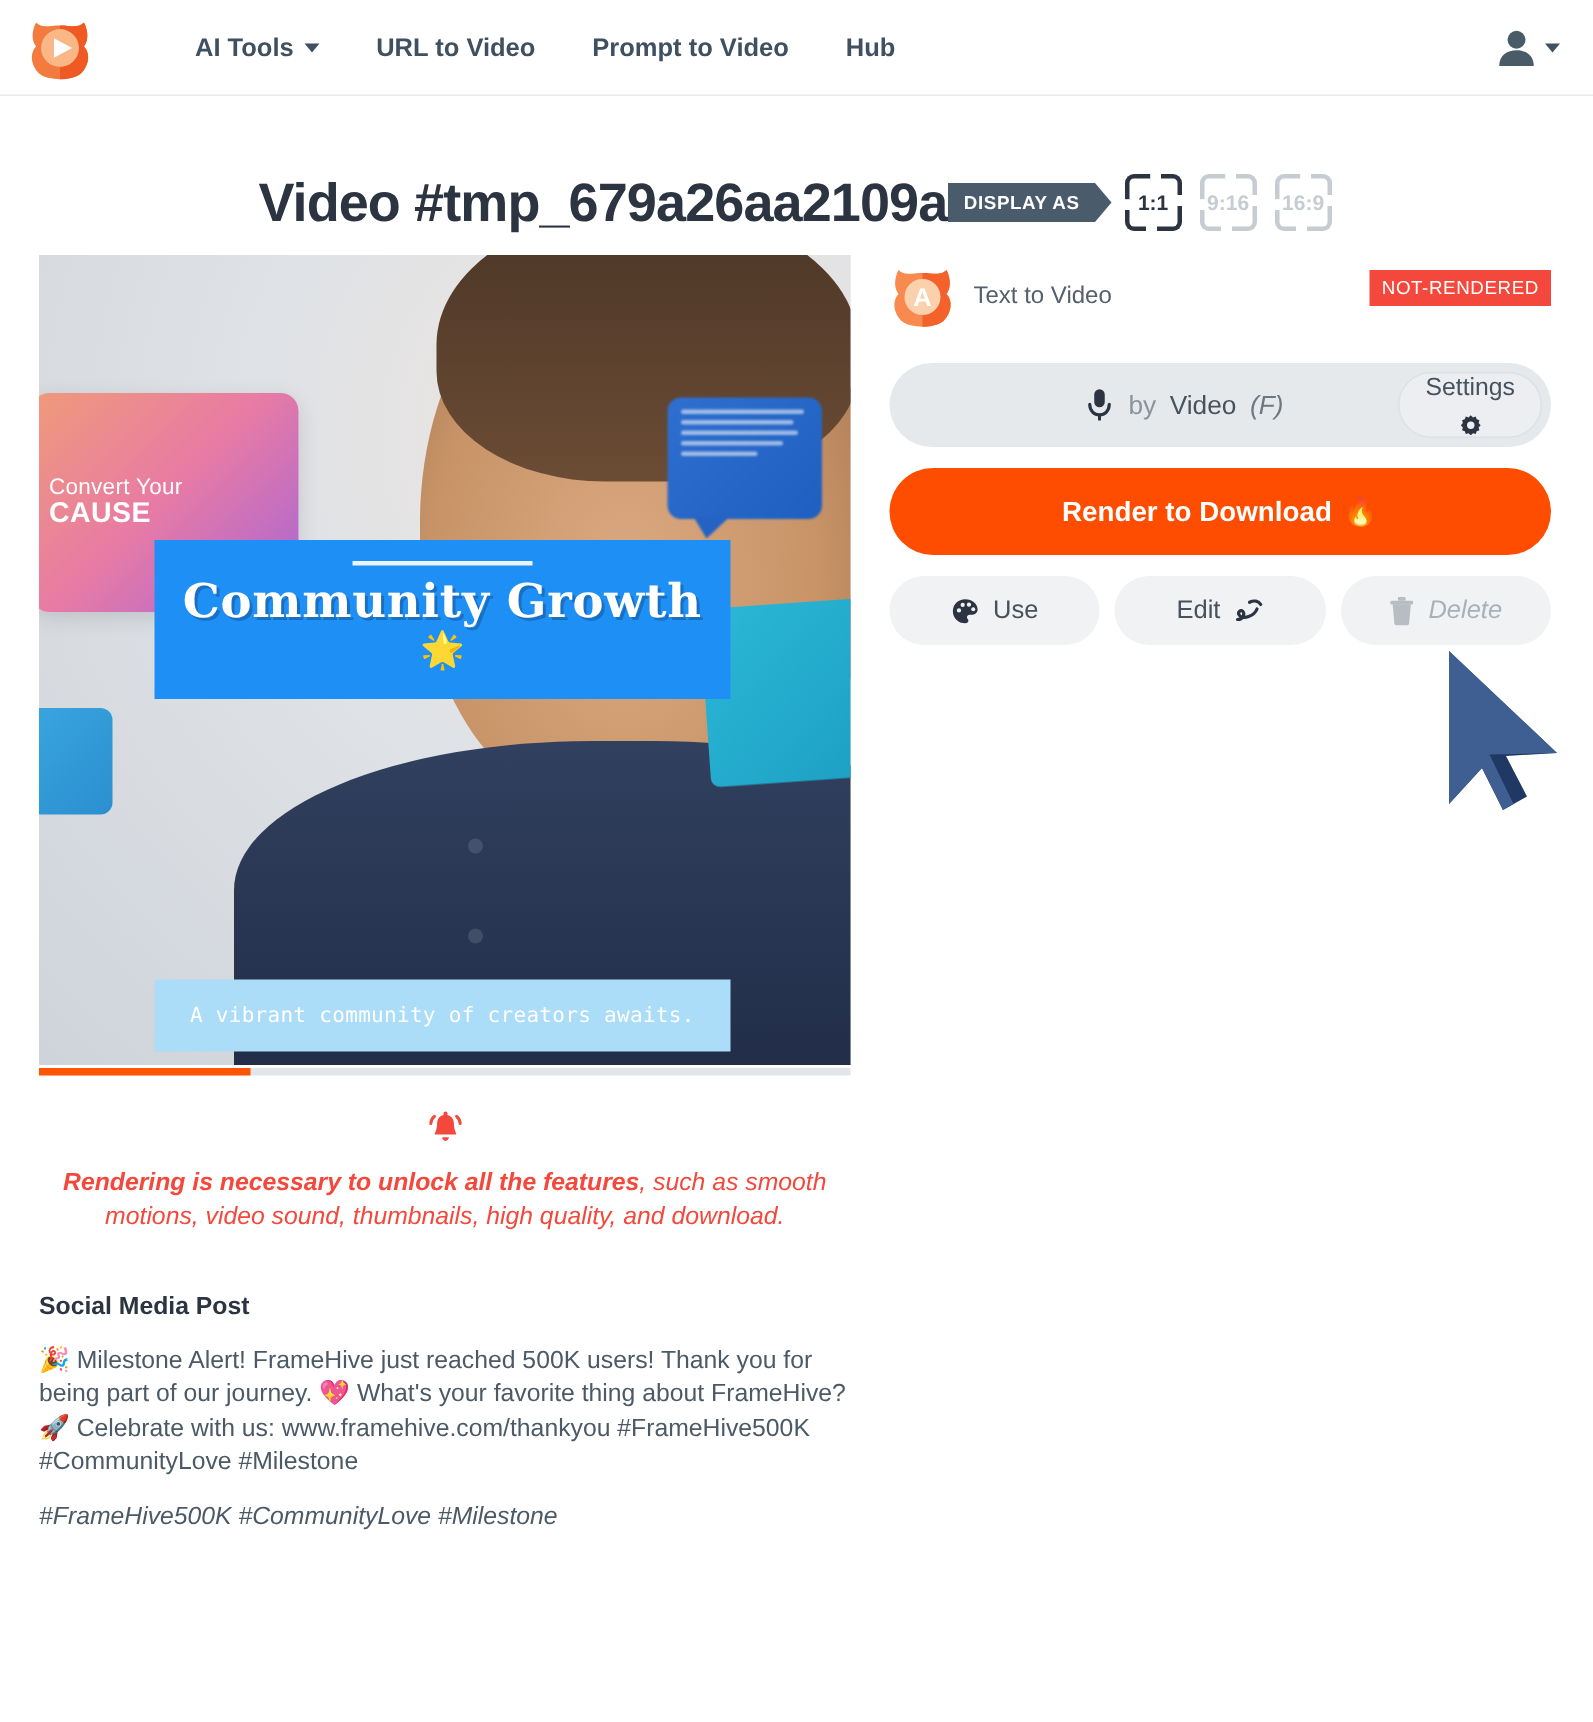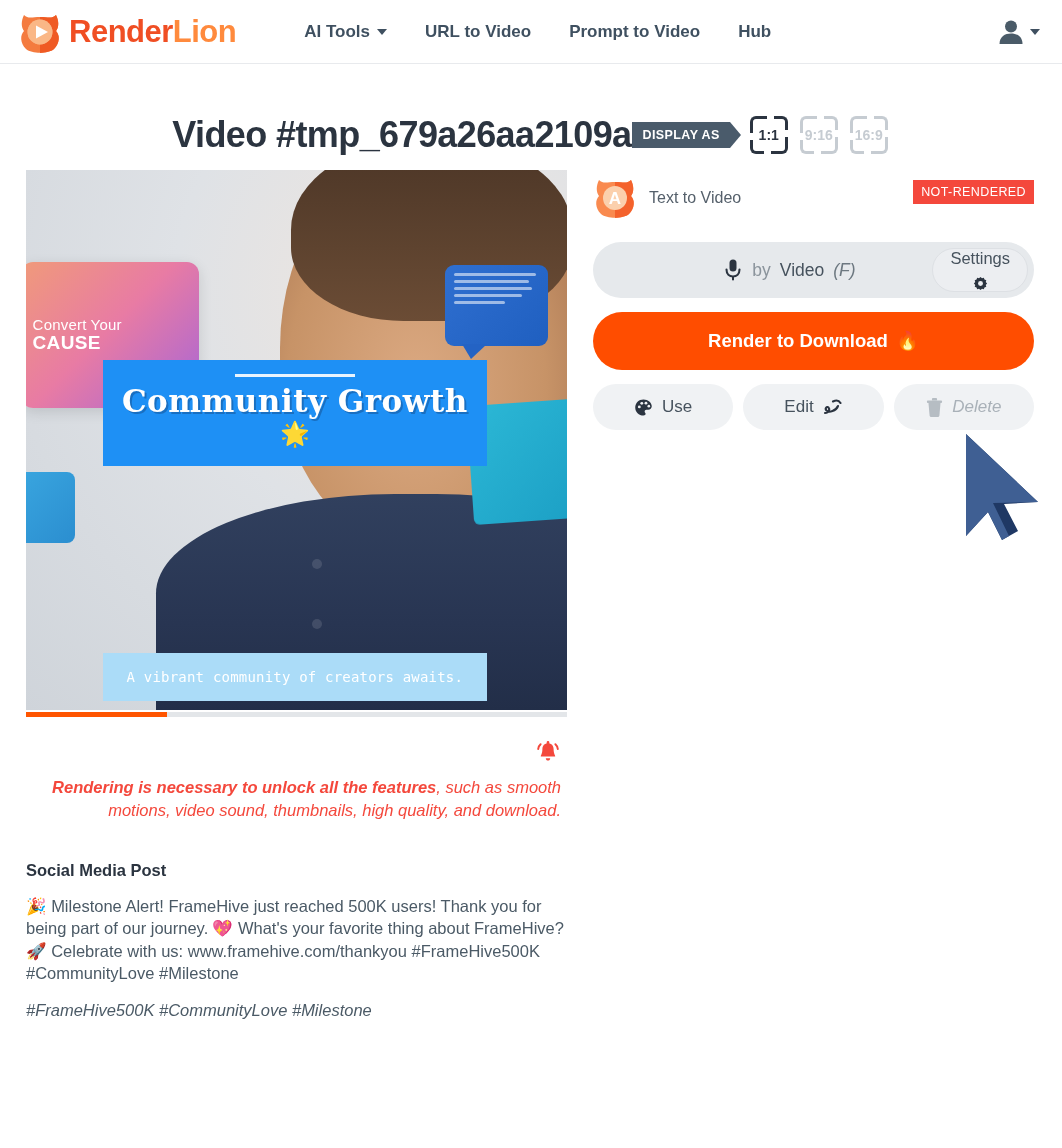--- a/index.html
+++ b/index.html
@@ -316,21 +316,21 @@
     margin-top: 2px;
   }
   .progress-fill {
     height: 100%;
     background: #ff5500;
   }
 
   
   .warn-block {
     margin-top: 22px;
-    text-align: right;
+    text-align: center;
     padding: 0 6px;
   }
   .bell-icon { display: inline-block; margin-bottom: 7px; }
   .warn-text {
     font-size: 16.5px;
     font-style: italic;
     color: #f4483c;
     line-height: 1.42;
   }
   .warn-text b { font-weight: 800; font-style: italic; }
@@ -476,23 +476,20 @@
 
 <div class="navbar">
   <div class="brand">
     <svg class="brand-mark" viewBox="0 0 44 46">
       <path d="M6 6 C3 12 3 18 6 22 C2 26 2 34 8 40 C14 45 30 45 36 40 C42 34 42 26 38 22 C41 18 41 12 38 6 C34 10 30 8 22 8 C14 8 10 10 6 6 Z" fill="#f47b3f"></path>
       <path d="M22 8 C30 8 34 10 38 6 C41 12 41 18 38 22 C42 26 42 34 36 40 C33 42.5 27.5 43.8 22 43.9 Z" fill="#ef5a24"></path>
       <circle cx="22" cy="23" r="12.5" fill="#fcc8a3"></circle>
       <circle cx="22" cy="23" r="12.5" fill="#f8a96f" opacity="0.55"></circle>
       <path d="M18 16.5 L30 23 L18 29.5 Z" fill="#ffffff"></path>
     </svg>
-    <div class="brand-text">
-      <span class="b1">Render</span><span class="b2">Lion</span>
-    </div>
   </div>
 
   <div class="nav-links">
     <div class="nav-link">
       <span>AI Tools</span>
       <i class="caret-down"></i>
     </div>
     <div class="nav-link">
       <span>URL to Video</span>
     </div>

